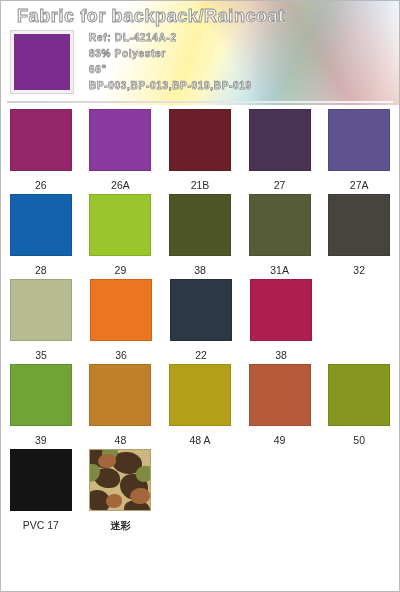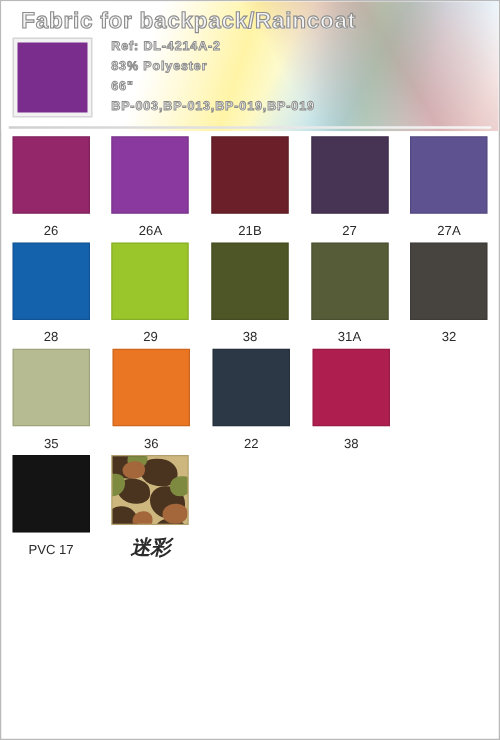--- a/index.html
+++ b/index.html
@@ -128,23 +128,22 @@
   }
   .lbl{
     margin-top:8px;
     font-size:10.5px;
     color:#2b2b2b;
     font-family:"Liberation Sans", sans-serif;
     white-space:nowrap;
   }
   .lbl.cjk{
     font-family:"DejaVu Sans", sans-serif;
-    font-size:16px;
+    font-size:10px;
     font-weight:bold;
-    font-style:italic;
   }
 
   
   .camo{
     position:relative;
     background:#cdb77e;
     overflow:hidden;
   }
   .camo i{position:absolute;display:block;background:#4a3420;border-radius:45% 55% 40% 60%;}
   .camo u{position:absolute;display:block;background:#7d8a3f;border-radius:50% 40% 60% 45%;}
@@ -230,20 +229,42 @@
           <div class="sw weave" style="background: rgb(234, 117, 34);"></div>
           <div class="lbl">36</div>
         </div>
         <div class="cell">
           <div class="sw weave" style="background: rgb(45, 56, 70);"></div>
           <div class="lbl">22</div>
         </div>
         <div class="cell">
           <div class="sw weave" style="background: rgb(174, 31, 79);"></div>
           <div class="lbl">38</div>
+        </div>
+      </div>
+      <div class="row">
+        <div class="cell">
+          <div class="sw weave" style="background: rgb(114, 163, 55);"></div>
+          <div class="lbl">39</div>
+        </div>
+        <div class="cell">
+          <div class="sw weave" style="background: rgb(192, 128, 42);"></div>
+          <div class="lbl">48</div>
+        </div>
+        <div class="cell">
+          <div class="sw weave" style="background: rgb(180, 160, 24);"></div>
+          <div class="lbl">48 A</div>
+        </div>
+        <div class="cell">
+          <div class="sw weave" style="background: rgb(183, 90, 57);"></div>
+          <div class="lbl">49</div>
+        </div>
+        <div class="cell">
+          <div class="sw weave" style="background: rgb(134, 151, 32);"></div>
+          <div class="lbl">50</div>
         </div>
       </div>
       <div class="row">
         <div class="cell">
           <div class="sw weave" style="background: rgb(20, 20, 20);"></div>
           <div class="lbl">PVC 17</div>
         </div>
         <div class="cell">
           <div class="sw camo" style="background: rgb(205, 183, 126);">
             <i style="left: -6px; top: -8px; width: 34px; height: 26px;"></i>

